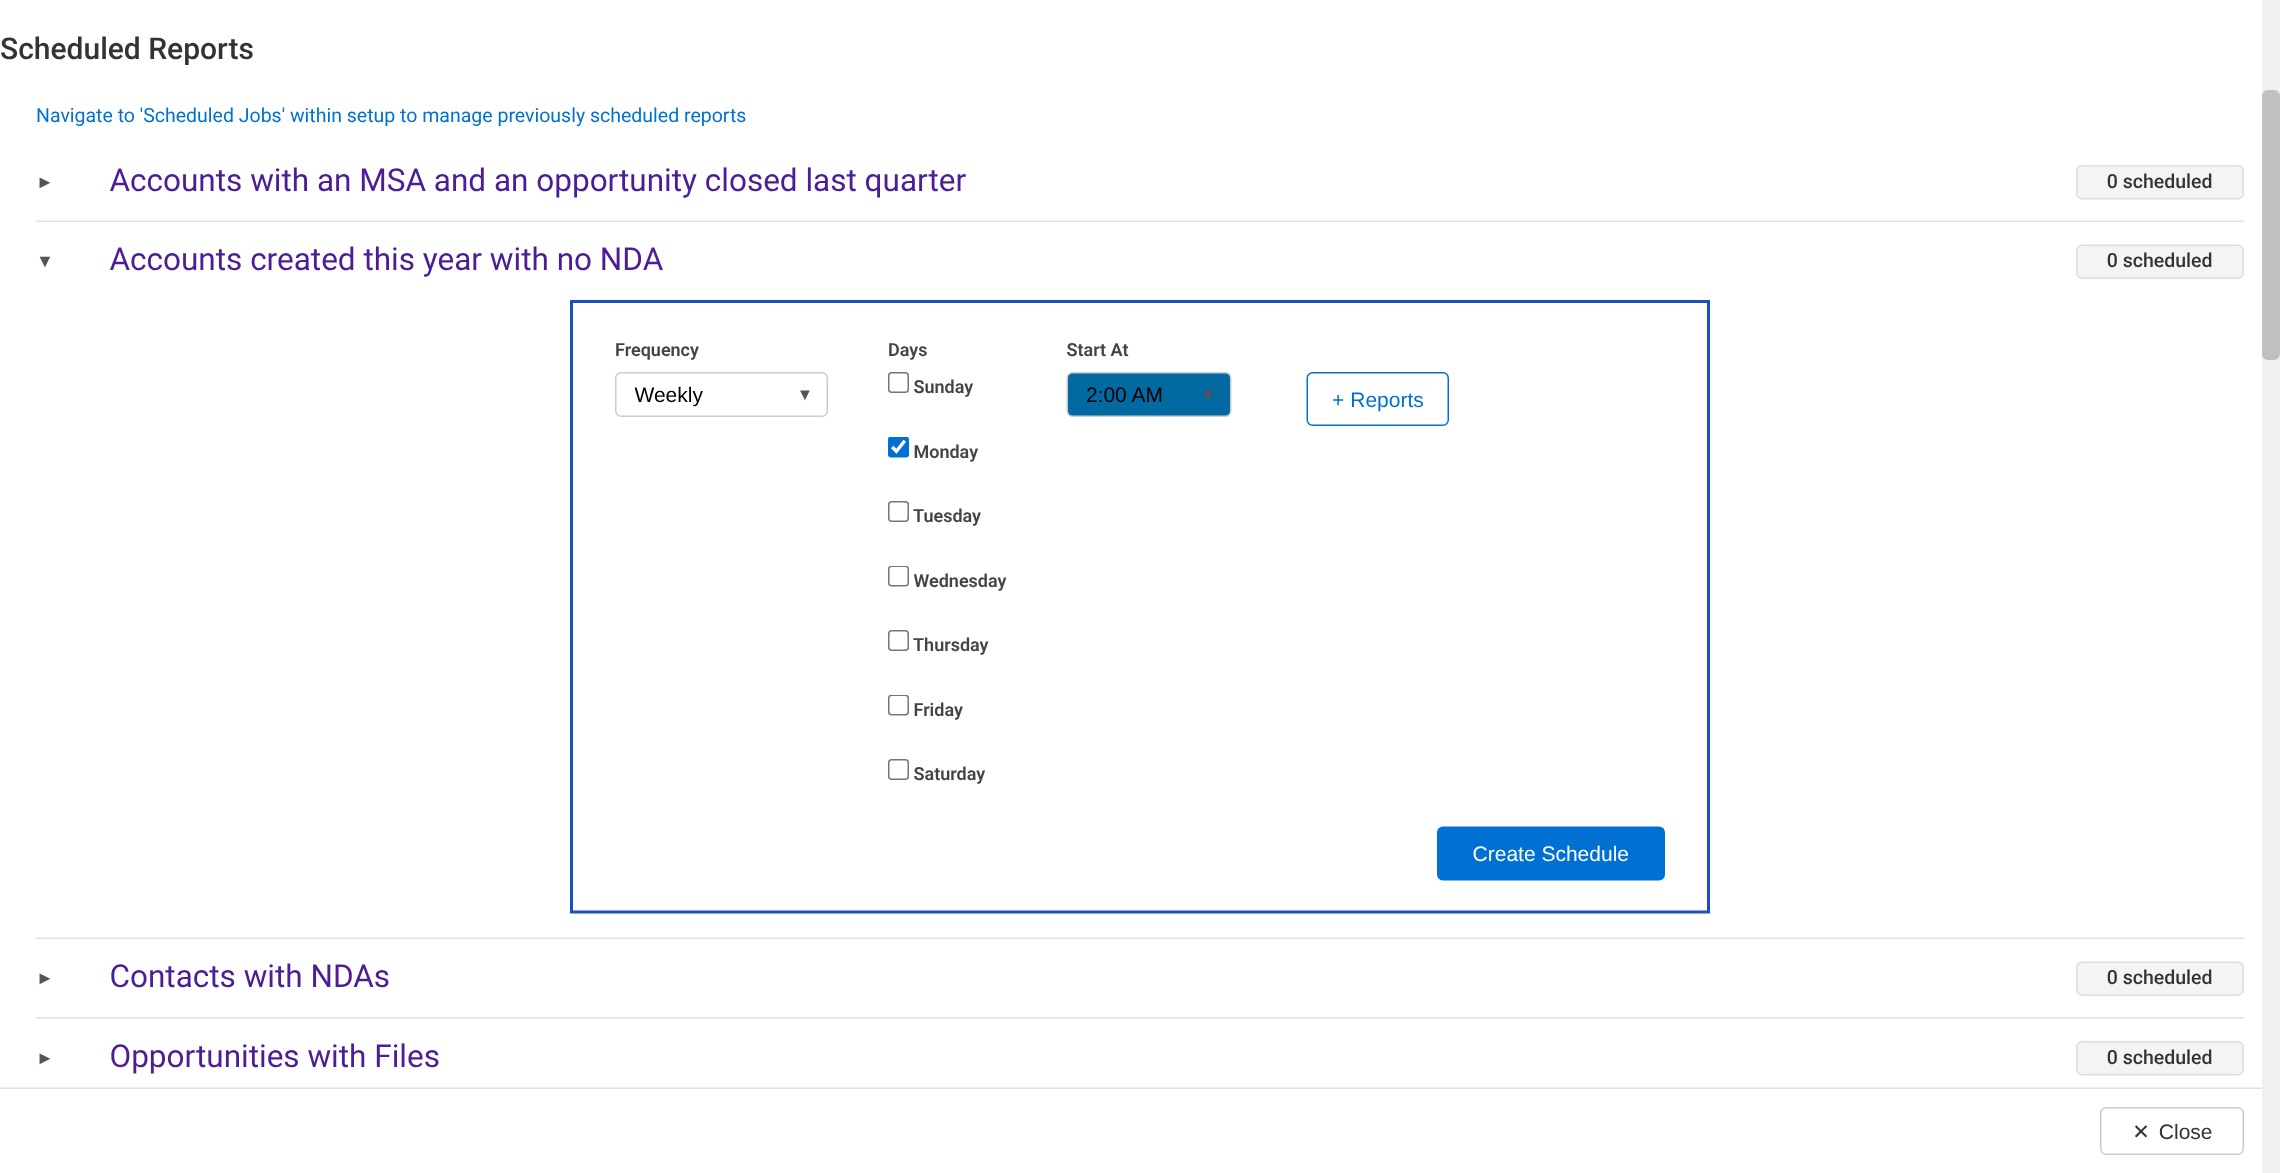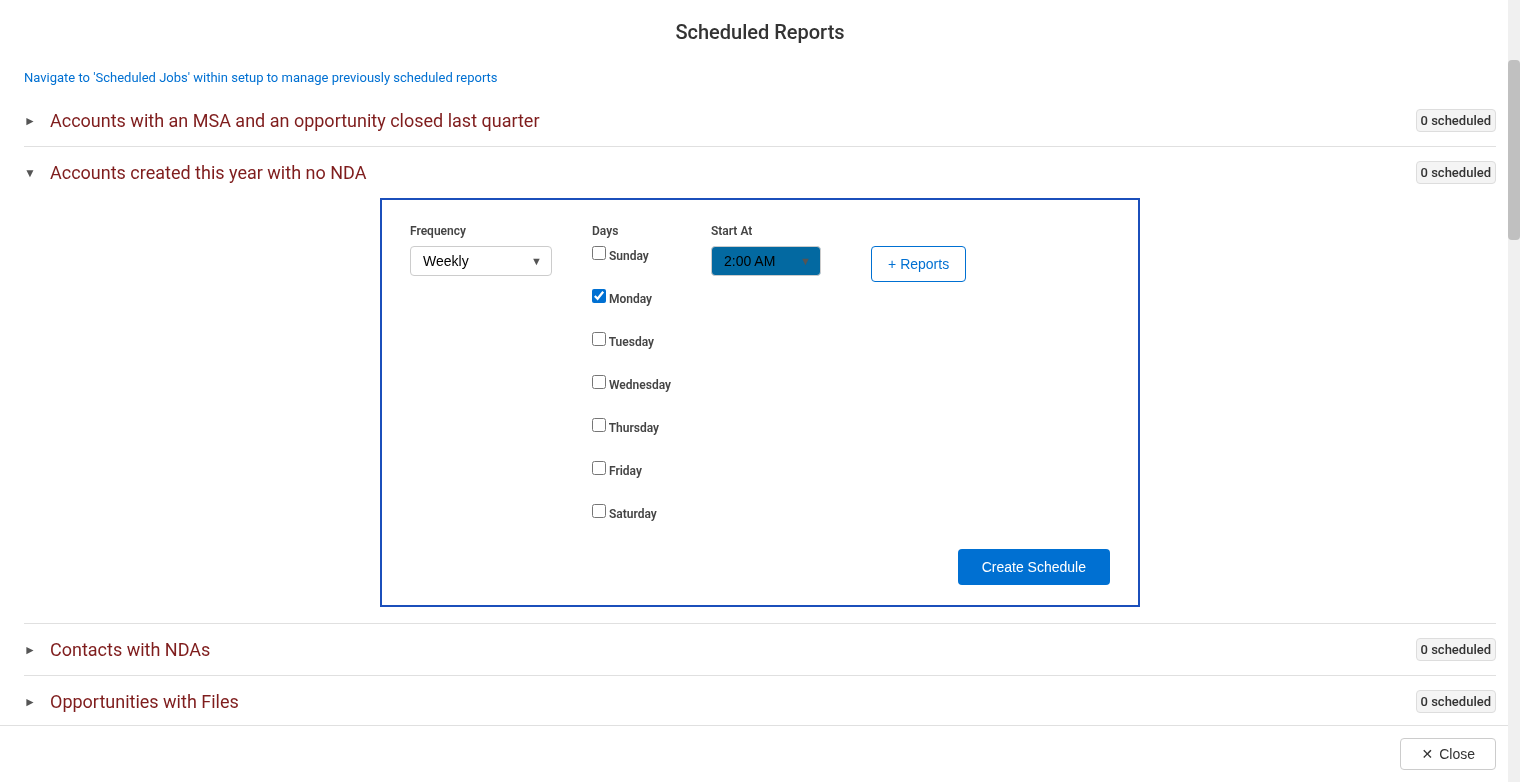--- a/index.html
+++ b/index.html
@@ -8,21 +8,21 @@
       background: #fff;
       color: #333;
       font-size: 14px;
       width: 1520px;
       height: 782px;
       overflow: hidden;
       position: relative;
     }
 
     .page-title {
-      text-align: center;
+      text-align: left;
       font-size: 20px;
       font-weight: 500;
       padding: 20px 0 16px;
       color: #333;
       border-bottom: none;
     }
 
     .nav-link {
       color: #0070d2;
       font-size: 13px;
@@ -53,32 +53,33 @@
     }
 
     .chevron-icon {
       font-size: 12px;
       color: #555;
       width: 16px;
       display: inline-block;
     }
 
     .report-title {
-      font-size: 18px;
-      color: #7f1d1d;
+      font-size: 21px;
+      color: #4c1d95;
+      margin-left: 23px;
     }
 
     .scheduled-badge {
       font-size: 13px;
       color: #333;
       font-weight: 500;
       background: #f4f4f4;
       border: 1px solid #ddd;
       border-radius: 4px;
-      padding: 3px 4px;
+      padding: 3px 20px;
     }
 
     .expanded-section {
       border-bottom: 1px solid #e0e0e0;
       padding: 0 0 16px 0;
     }
 
     .expanded-header {
       display: flex;
       align-items: center;

